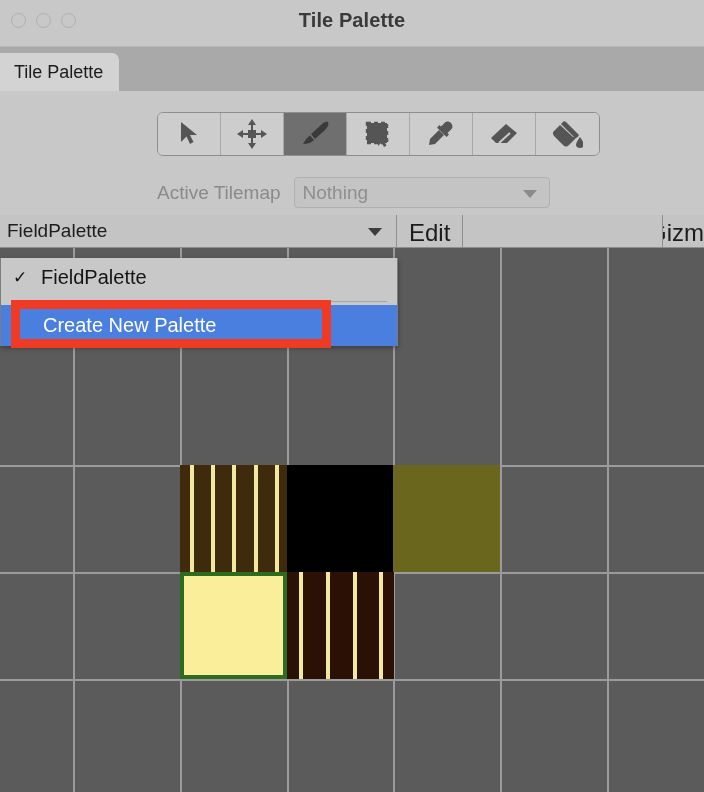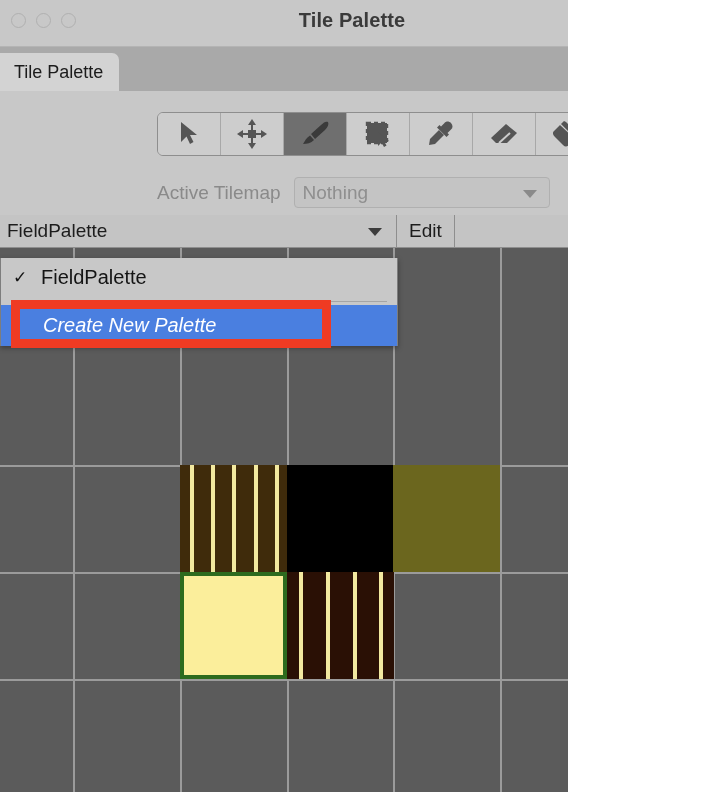--- a/index.html
+++ b/index.html
@@ -7,21 +7,21 @@
     padding: 0;
     background: #ffffff;
   }
   body {
     font-family: "Liberation Sans", sans-serif;
     -webkit-font-smoothing: antialiased;
   }
 
   #app {
     position: relative;
-    width: 568px;
+    width: 704px;
     height: 792px;
     overflow: hidden;
     background: #22c55e;
     user-select: none;
   }
 
   
   .titlebar {
     position: absolute;
     left: 0; top: 0;
@@ -167,24 +167,24 @@
     padding-left: 7px;
   }
   .palette-dd .caret {
     right: 14px;
     border-left: 7px solid transparent;
     border-right: 7px solid transparent;
     border-top: 8px solid #3c3c3c;
   }
   .pb-btn {
     display: flex;
-    align-items: center;
+    align-items: flex-end;
     justify-content: center;
     padding: 0 12px;
-    font-size: 19px;
+    font-size: 24px;
     color: #1c1c1c;
     border-right: 1px solid #8e8e8e;
     box-sizing: border-box;
     background: #c4c4c4;
   }
   .pb-spacer {
     width: 200px;
     border-right: 1px solid #8e8e8e;
     box-sizing: border-box;
     background: #c4c4c4;
@@ -262,21 +262,21 @@
   .popup-sep {
     height: 1px;
     margin: 4px 10px 3px 10px;
     background: #a5a5a5;
   }
   .popup-item.highlighted {
     background: #4a7fe0;
     color: #ffffff;
     height: 41px;
   }
-  .popup-item.highlighted .plabel { padding-left: 42px; font-style: italic; }
+  .popup-item.highlighted .plabel { padding-left: 42px; }
 
   
   .annotation {
     position: absolute;
     left: 11px; top: 300px;
     width: 320px; height: 48px;
     border: 9px solid #ef3b23;
     box-sizing: border-box;
     pointer-events: none;
   }

